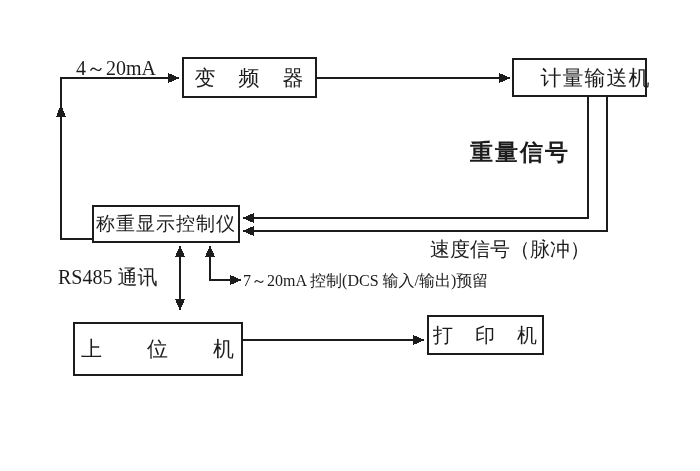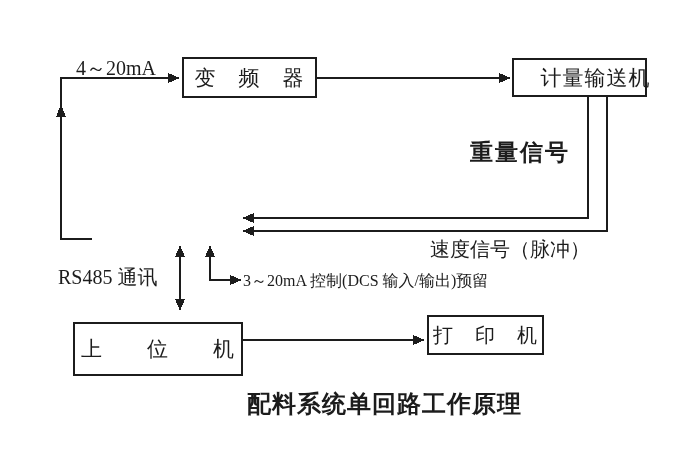--- a/index.html
+++ b/index.html
@@ -103,28 +103,30 @@
       <polygon points="413,335 425,340 413,345" stroke="none"></polygon>
     </g>
   </svg>
 
   <div class="node inverter">
     <span>变　频　器</span>
   </div>
   <div class="node conveyor">
     <span>计量输送机</span>
   </div>
+  <div class="node controller">
+    <span>称重显示控制仪</span>
+  </div>
   <div class="node host">
     <span>上　　位　　机</span>
   </div>
   <div class="node printer">
     <span>打　印　机</span>
   </div>
 
   <div class="lbl current-loop">4～20mA</div>
   <div class="lbl weight-sig">重量信号</div>
   <div class="lbl speed-sig">速度信号（脉冲）</div>
   <div class="lbl rs485">RS485 通讯</div>
-  <div class="lbl dcs">3～20mA 控制(DCS 输入/输出)预留</div>
+  <div class="lbl dcs">7～20mA 控制(DCS 输入/输出)预留</div>
 
-  <div class="caption">配料系统单回路工作原理</div>
 
 </div>
 
 </body></html>

